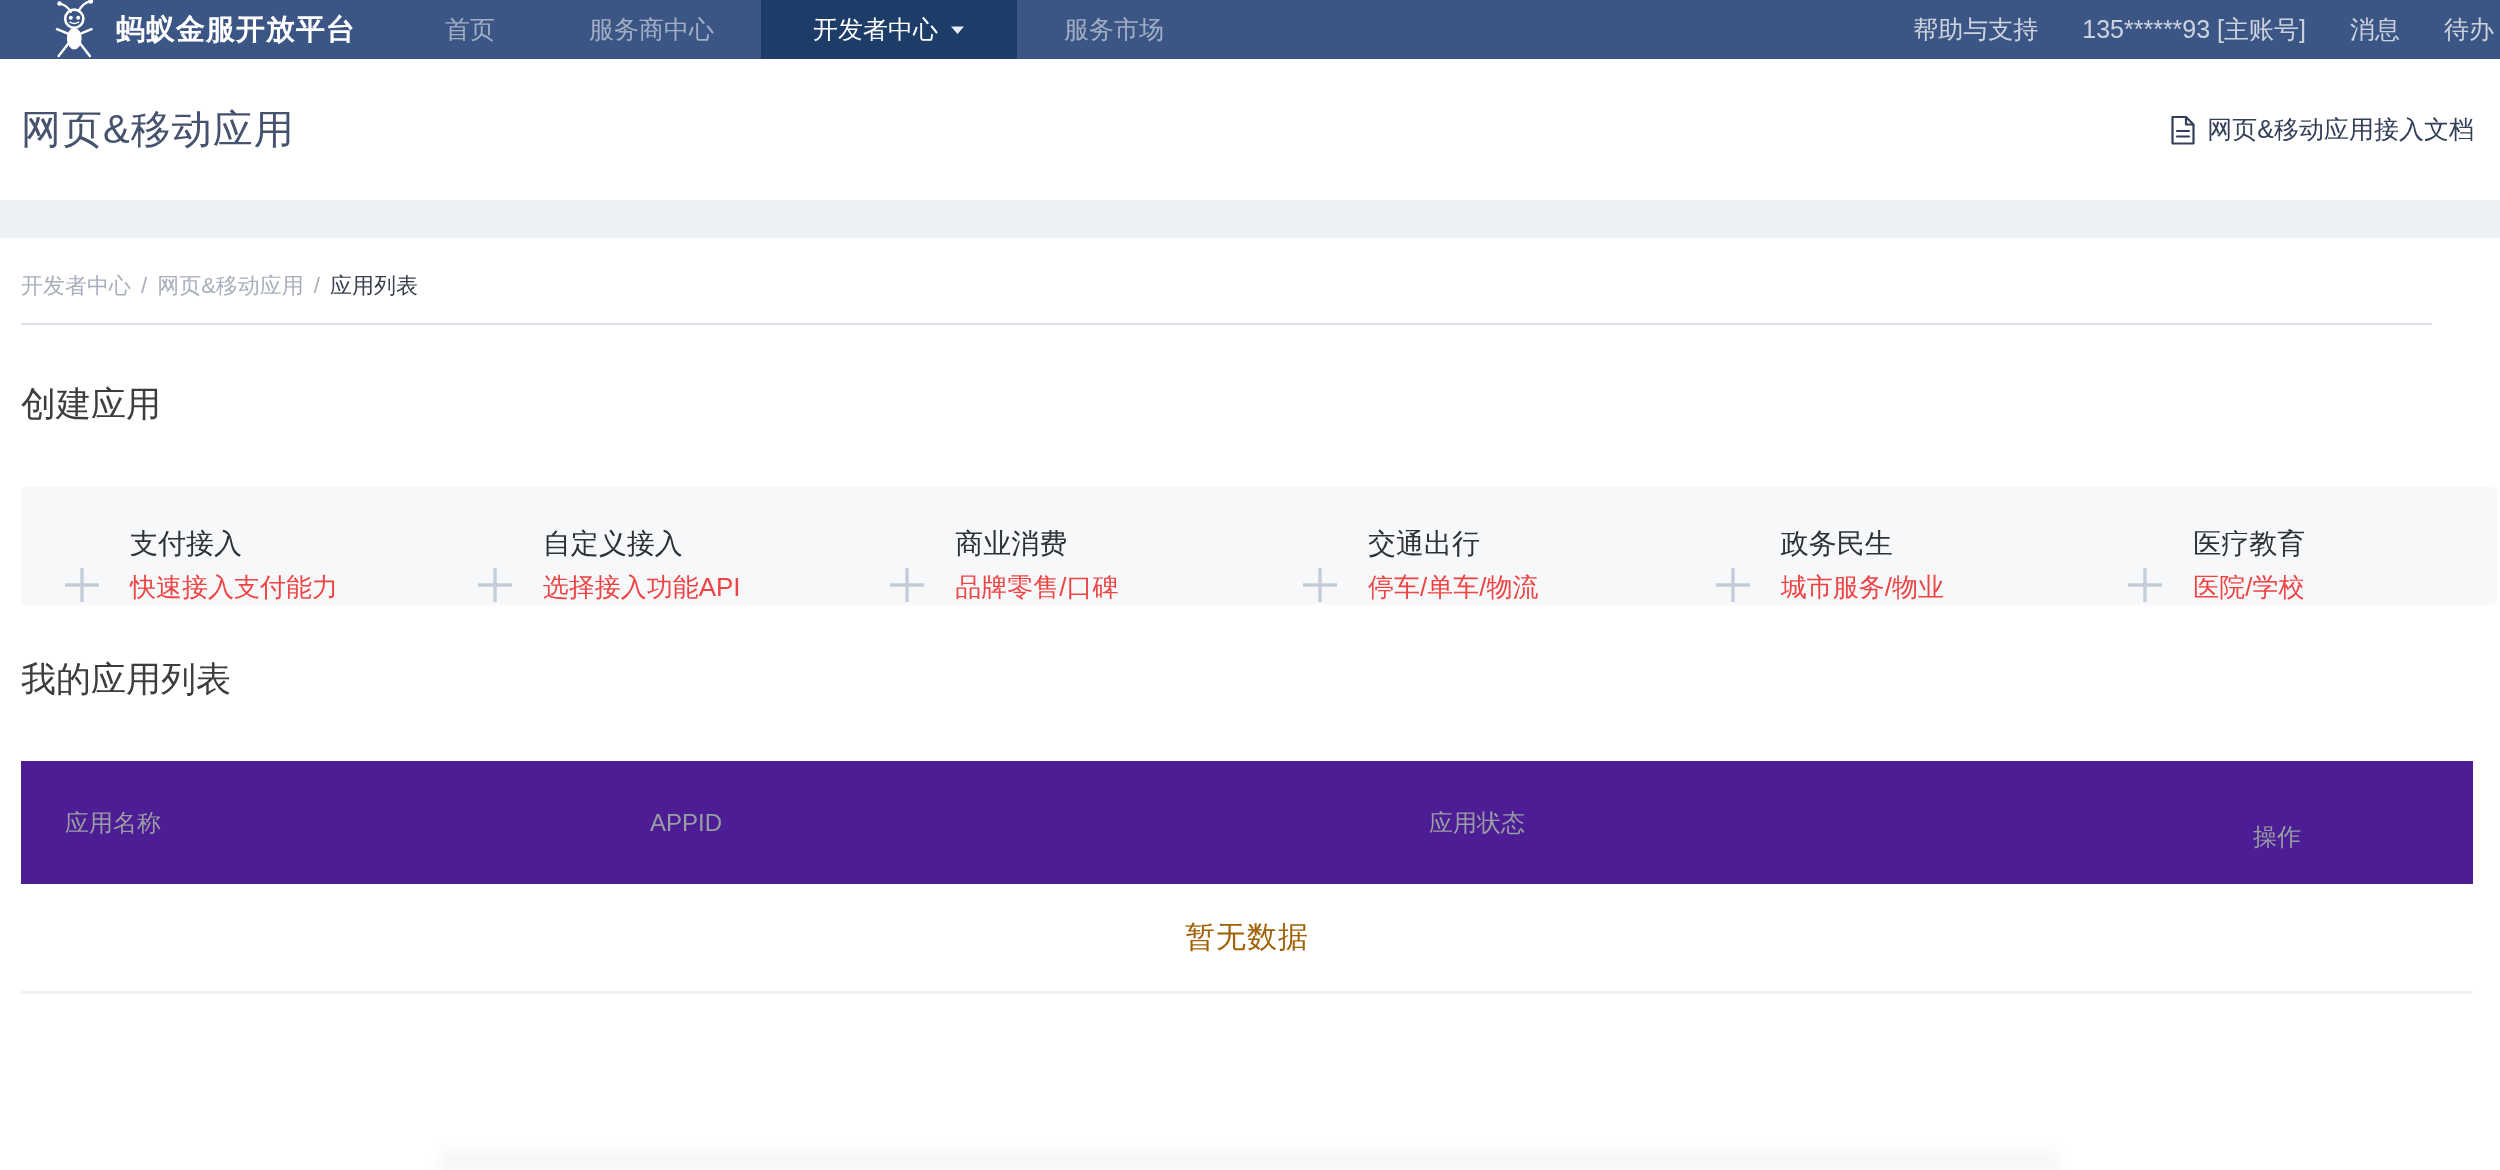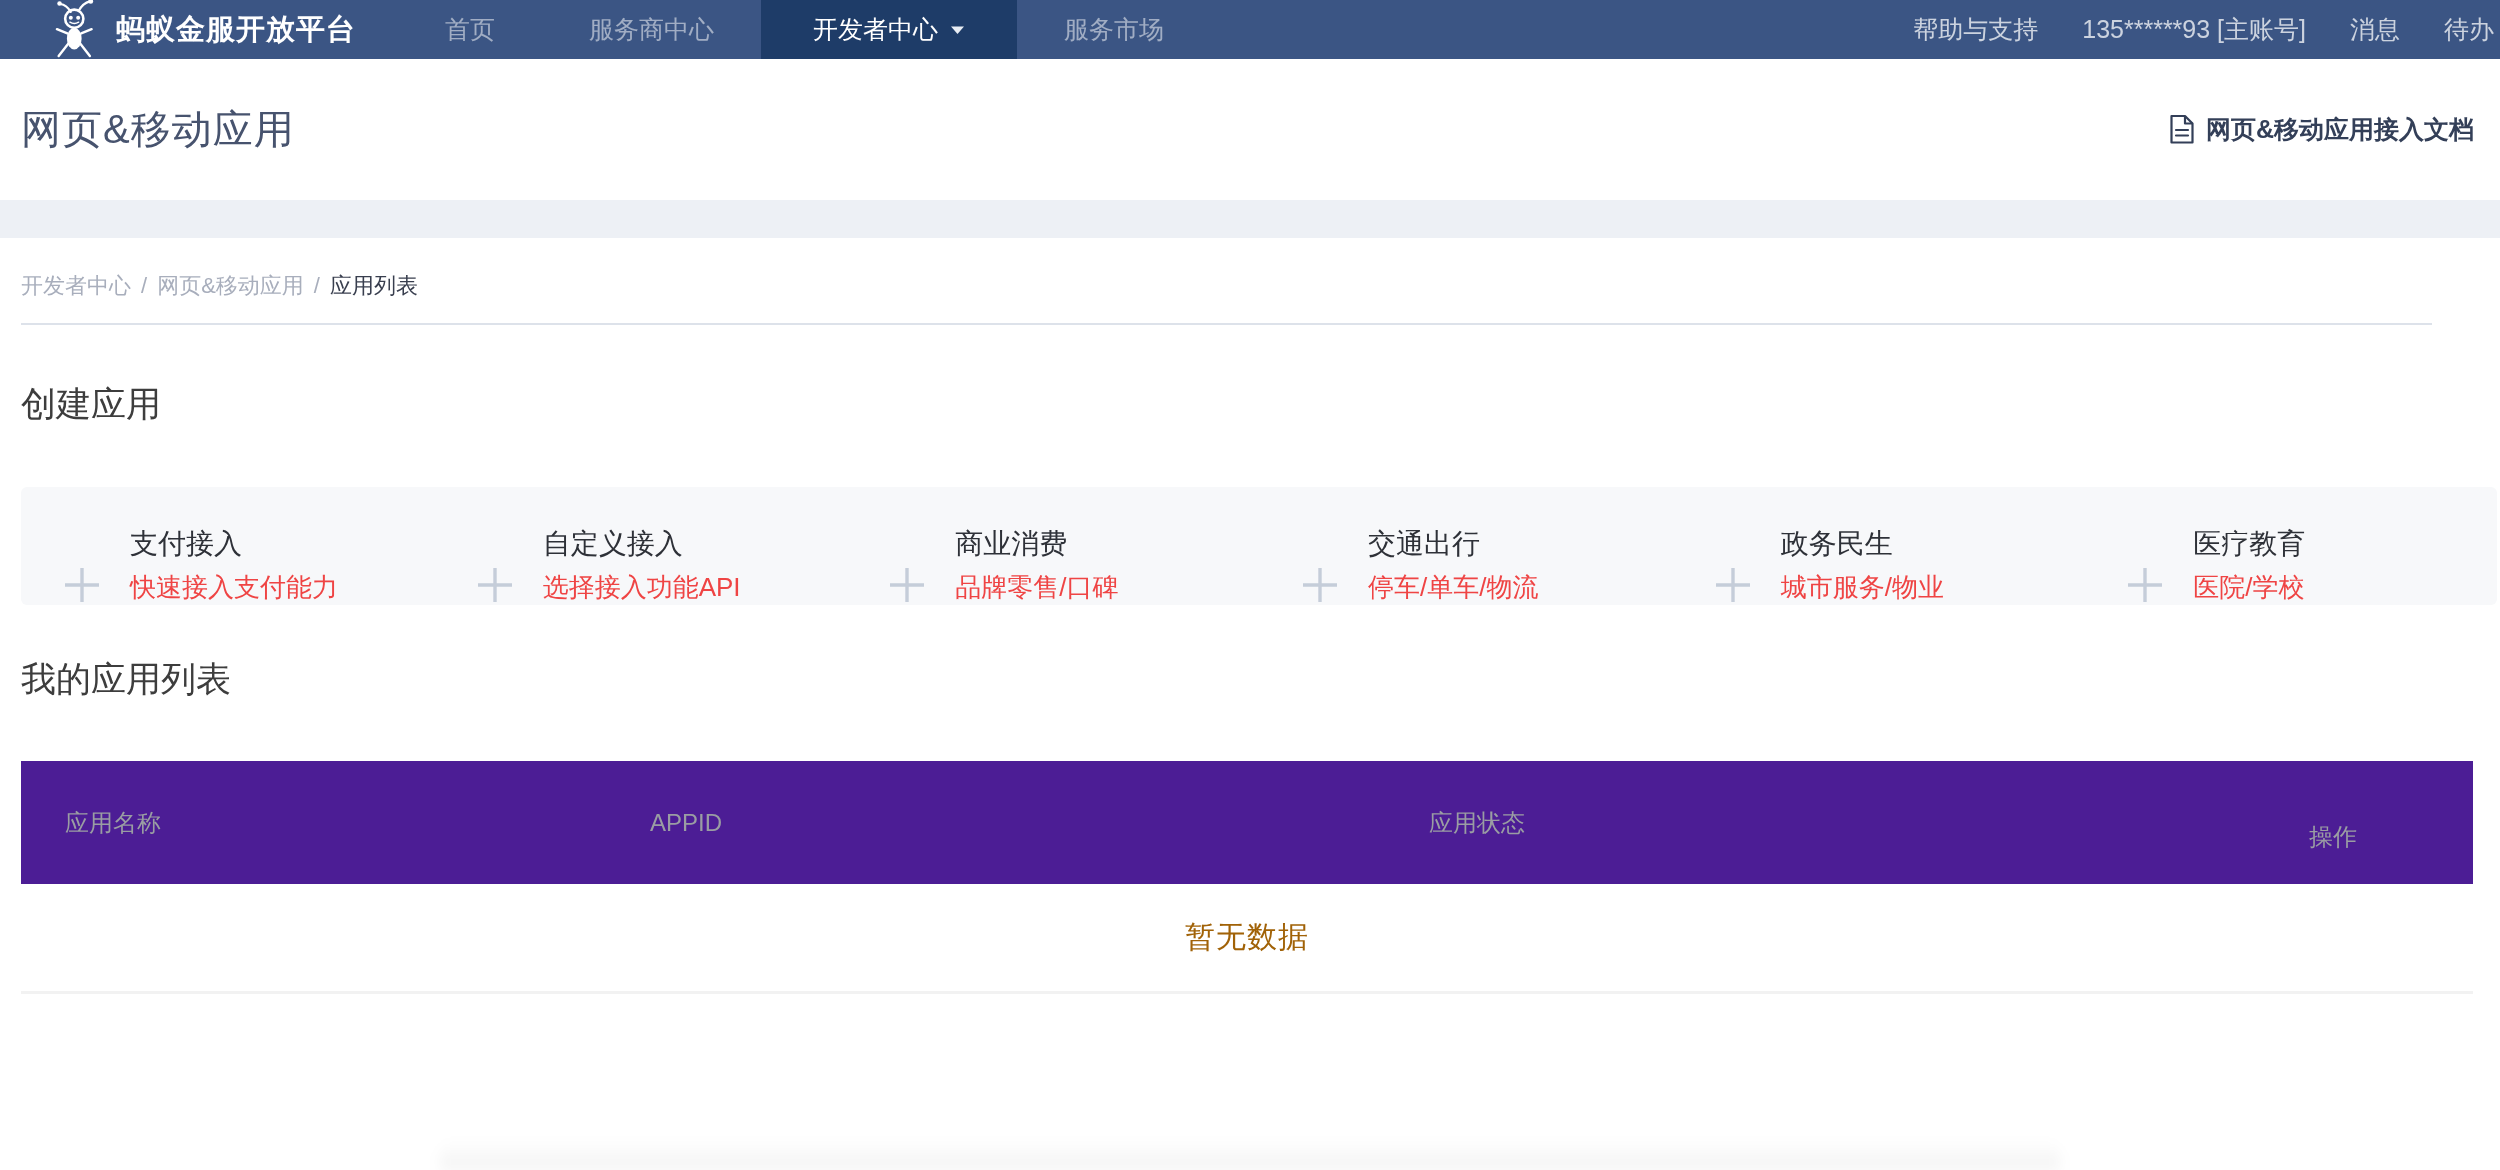--- a/index.html
+++ b/index.html
@@ -18,21 +18,21 @@
   .caret { margin-left:12px; display:inline-block; }
   .nav-right { margin-left:auto; display:flex; align-items:center; font-size:25px;
                color:rgba(255,255,255,0.74); padding-right:4px; }
   .nav-right .nav-r-item { padding:0 22px; cursor:pointer; white-space:nowrap; }
   .nav-right .nav-r-item:last-child { padding-right:2px; }
 
   
   .page-head { height:141px; display:flex; align-items:center; justify-content:space-between;
                padding:0 26px 0 21px; }
   .page-title { font-size:40px; font-weight:300; color:#47536e; letter-spacing:1px; }
-  .doc-link { display:flex; align-items:center; gap:11px; font-size:25px; color:#333f58; cursor:pointer;font-weight:bold; }
+  .doc-link { display:flex; align-items:flex-end; gap:11px; font-size:25px; color:#333f58; cursor:pointer; }
 
   .band { height:38px; background:#edf0f5; }
 
   
   .content { padding-left:21px; position:relative; }
 
   .breadcrumb { margin-top:33px; font-size:22px; color:#a8aebc; display:flex; align-items:center; }
   .breadcrumb .sep { margin:0 10px; }
   .crumb { cursor:pointer; }
   .crumb.current { color:#383e4e; font-weight:500; cursor:default; }
@@ -49,21 +49,21 @@
   .card-title { font-size:28px; font-weight:500; color:#2e3138; white-space:nowrap; }
   .card-sub { font-size:26px; color:#ef4444; white-space:nowrap; }
 
   .list-title { margin-top:51px; }
 
   .table { margin-top:58px; margin-right:27px; }
   .thead { height:123px; background:#4c1d95; display:grid;
            grid-template-columns:585px 779px 1fr 160px; align-items:center;
            padding:0 60px 0 44px; }
   .th { font-size:24px; color:#9a9da3; }
-  .th.right { text-align:center;margin-top:28px; }
+  .th.right { text-align:left;margin-top:28px; }
   .empty-row { height:107px; display:flex; align-items:center; justify-content:center; }
   .empty-text { font-size:30px; color:#a16207; letter-spacing:1px; }
   .table-divider { border-bottom:3px solid #f2f2f2; }
 
   .bottom-shade { position:absolute; bottom:0; left:440px; width:1620px; height:30px;
                   background:linear-gradient(to bottom, rgba(0,0,0,0) 0%, rgba(0,0,0,0.05) 100%);
                   filter:blur(7px); border-radius:18px 18px 0 0; }
 </style>
 </head>
 <body>

